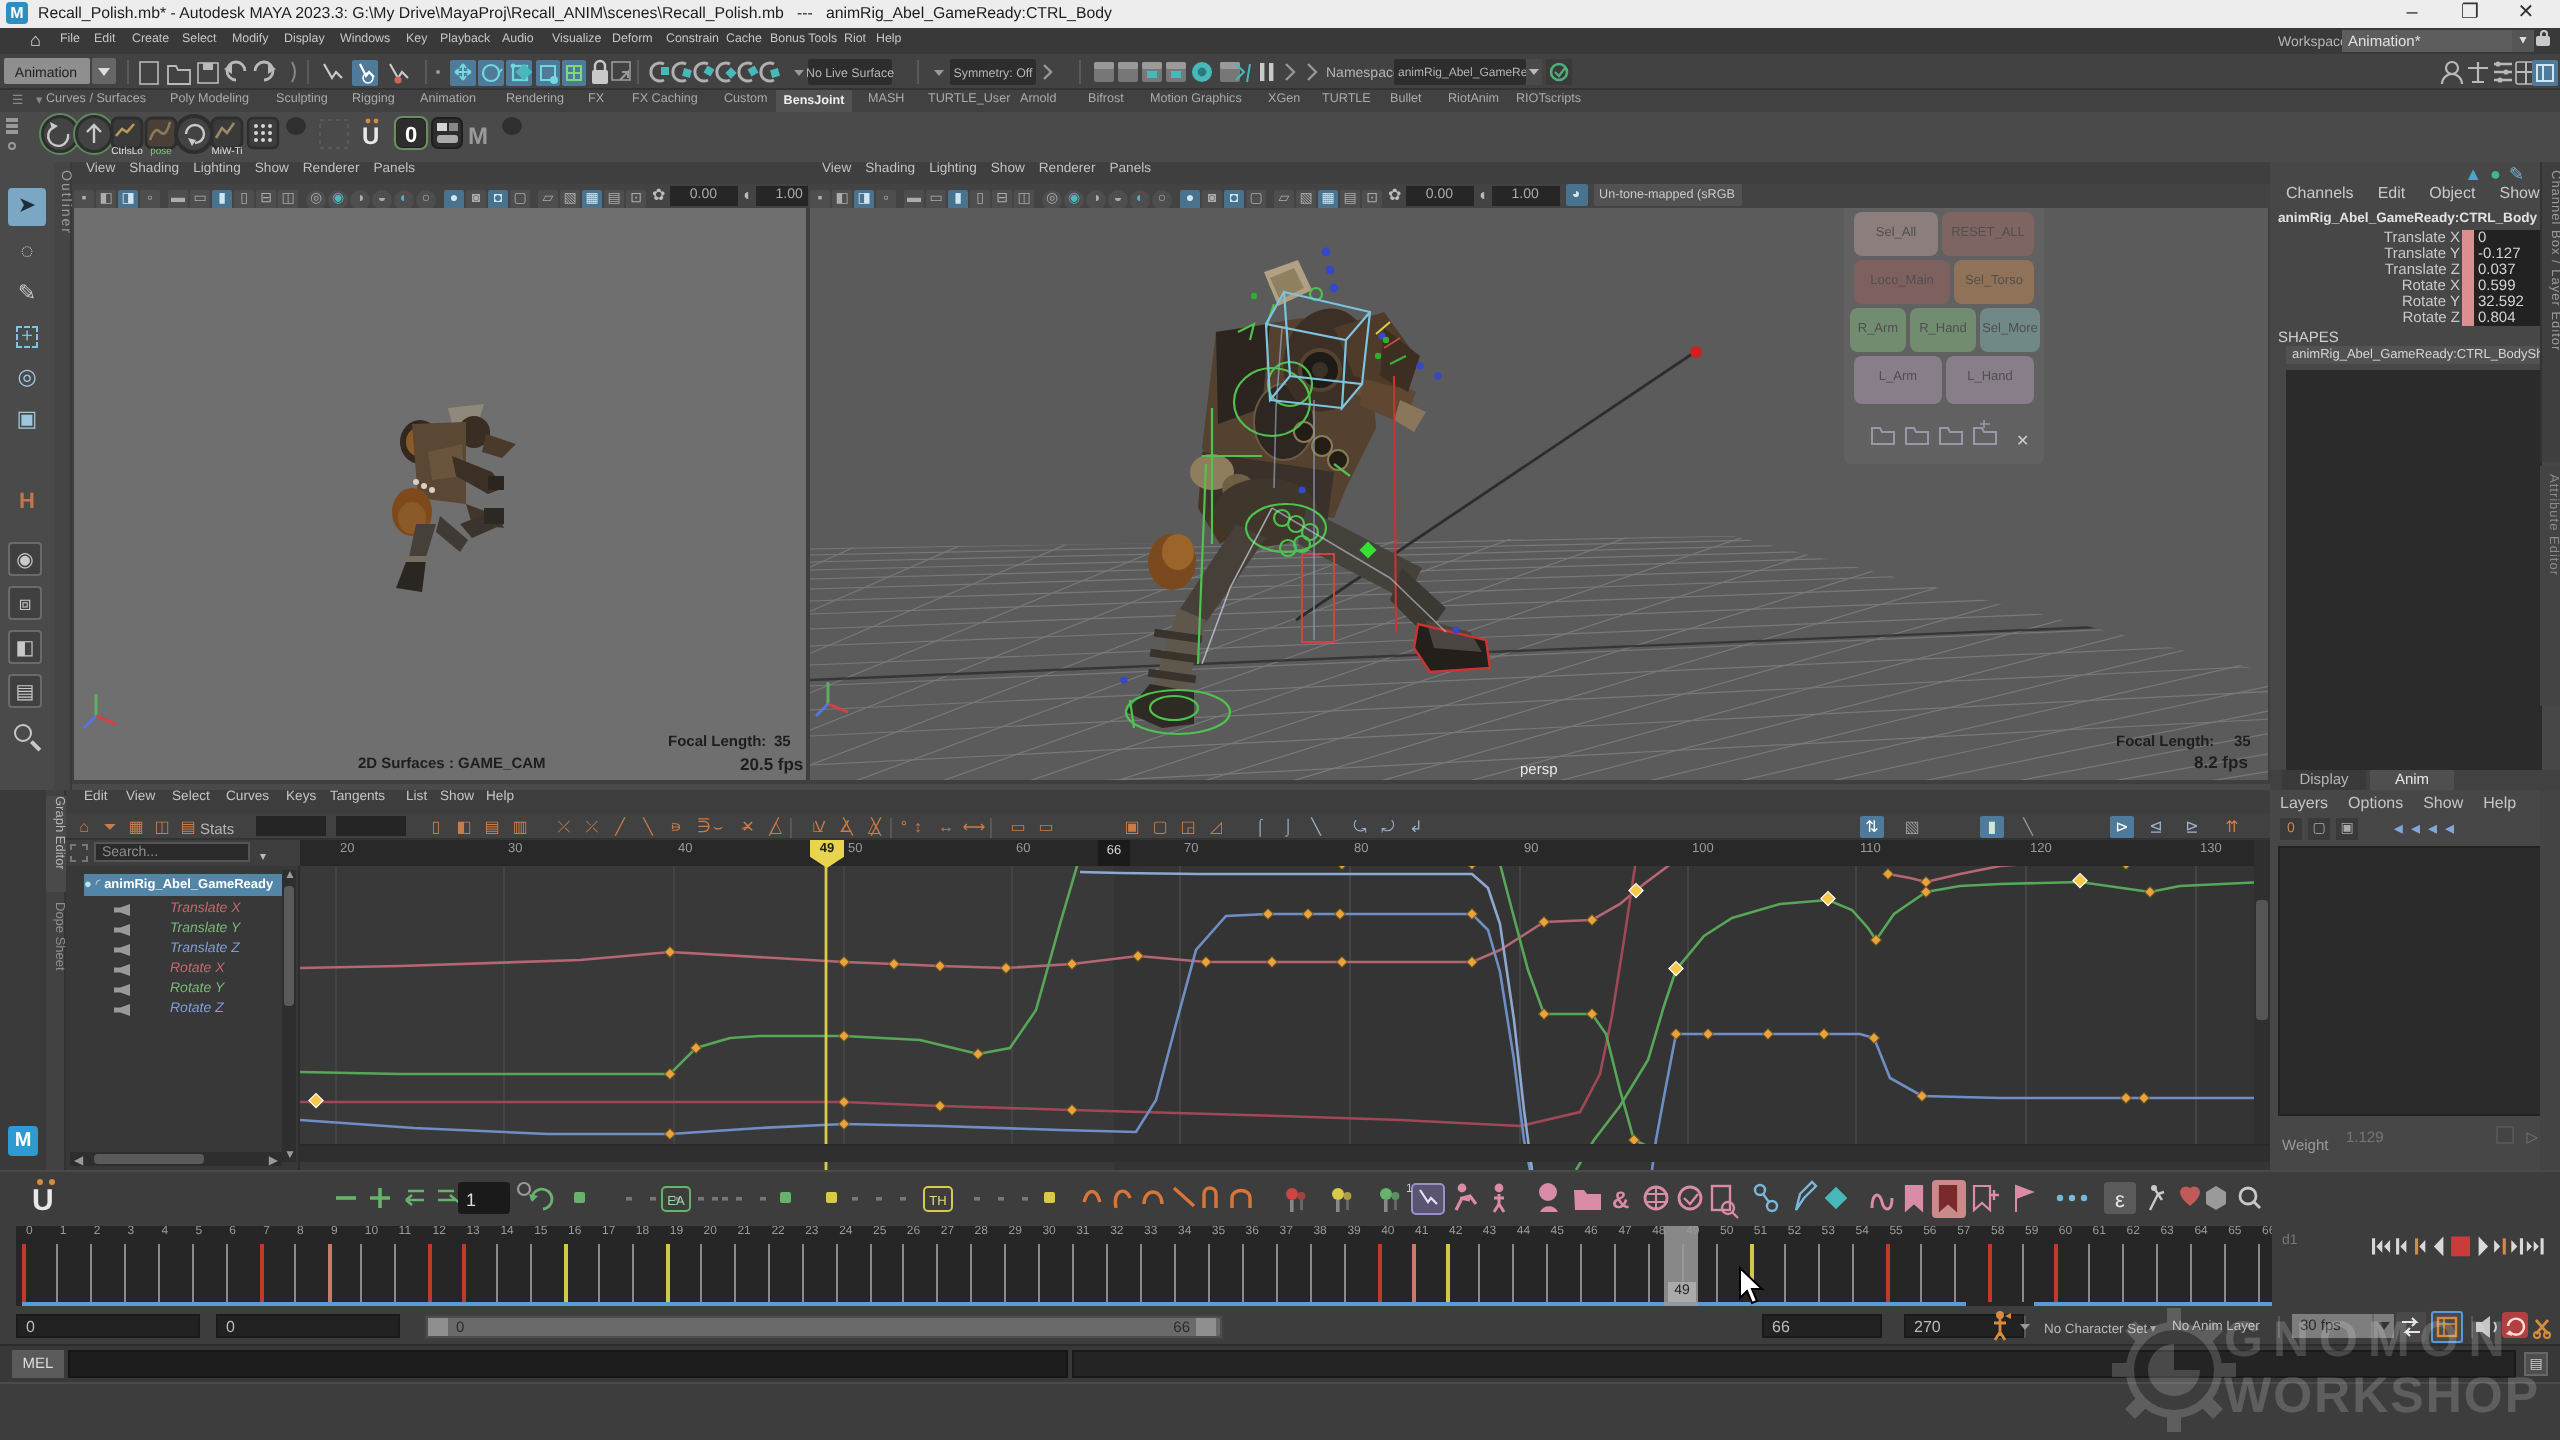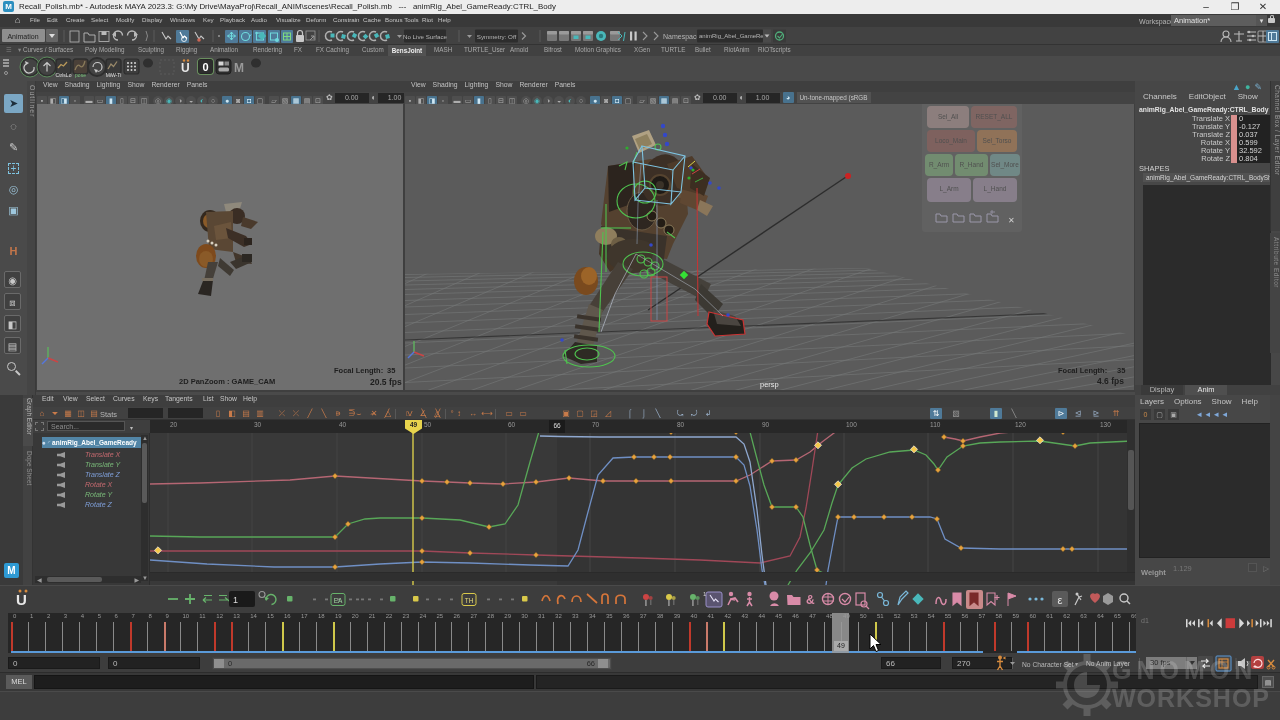--- a/index.html
+++ b/index.html
@@ -340,21 +340,21 @@
 
   <g transform="translate(11,254)">
     <line x1="0" y1="0" x2="0" y2="-11" stroke="#5fae5f" stroke-width="1.5"></line>
     <line x1="0" y1="0" x2="10" y2="4" stroke="#cc4444" stroke-width="1.5"></line>
     <line x1="0" y1="0" x2="-6" y2="6" stroke="#5577dd" stroke-width="1.5"></line>
   </g>
 </svg>
 <div class="vplabel" style="left:297px;top:262px;">Focal Length:</div>
 <div class="vplabel" style="left:350px;top:262px;">35</div>
 <div class="vplabel" style="left:333px;top:273px;font-size:8.5px;">20.5 fps</div>
-<div class="vplabel" style="left:142px;top:273px;">2D PanZoom : GAME_CAM</div>
+<div class="vplabel" style="left:142px;top:273px;">2D Surfaces : GAME_CAM</div>
 </div>
     </div>
     <div id="vpR">
       <div class="vpmenu" style="padding-left:7px;"><span>View</span><span>Shading</span><span>Lighting</span><span>Show</span><span>Renderer</span><span>Panels</span></div>
       <div class="vpicons" id="vpRicons"><span class="vpi">▪</span><span class="vpi">◧</span><span class="vpi vpib">◨</span><span class="vpi">▫</span><span style="display:inline-block;width:3px;"></span><span class="vpi">▬</span><span class="vpi">▭</span><span class="vpi vpib">▮</span><span class="vpi">▯</span><span class="vpi">⊟</span><span class="vpi">◫</span><span style="display:inline-block;width:3px;"></span><span class="vpi" style="border-radius:50%;">◎</span><span class="vpi" style="border-radius:50%;color:#49b8ba;">◉</span><span class="vpi" style="border-radius:50%;">◑</span><span class="vpi" style="border-radius:50%;">◒</span><span class="vpi" style="border-radius:50%;color:#49b8ba;">◐</span><span class="vpi" style="border-radius:50%;">○</span><span style="display:inline-block;width:3px;"></span><span class="vpi vpib">●</span><span class="vpi">◙</span><span class="vpi vpib">◘</span><span class="vpi">▢</span><span style="display:inline-block;width:3px;"></span><span class="vpi">▱</span><span class="vpi">▧</span><span class="vpi vpib">▦</span><span class="vpi">▤</span><span class="vpi">⊡</span><span style="display:inline-block;margin-left:3px;color:#bbb;font-size:8px;vertical-align:top;line-height:12px;">✿</span><span style="display:inline-block;width:34px;height:10px;margin:1px 0 0 2px;background:#262626;color:#aaa;font-size:7px;line-height:10px;text-align:center;vertical-align:top;">0.00</span><span style="display:inline-block;margin-left:2px;color:#bbb;font-size:8px;vertical-align:top;line-height:12px;">◖</span><span style="display:inline-block;width:34px;height:10px;margin:1px 0 0 2px;background:#262626;color:#aaa;font-size:7px;line-height:10px;text-align:center;vertical-align:top;">1.00</span><span style="display:inline-block;width:11px;height:11px;margin:0 0 0 3px;background:#48728e;border-radius:1px;color:#cfe6f2;font-size:7px;line-height:11px;text-align:center;vertical-align:top;">◕</span><span style="display:inline-block;width:74px;height:11px;margin:0 0 0 3px;background:#525252;color:#c9c9c9;font-size:6.3px;line-height:11px;text-align:left;padding-left:3px;vertical-align:top;white-space:nowrap;overflow:hidden;">Un-tone-mapped (sRGB</span></div>
       <div class="vpcanvasR" id="vpRcanvas">
 <svg width="729" height="286" style="position:absolute;left:0;top:0;">
   <defs>
               <clipPath id="gclip">
                 <polygon points="0,170 462,164 729,232 729,286 0,286"></polygon>
@@ -547,26 +547,26 @@
               <path d="M19,4 h4 l1,2 h6 v6 h-11 z"></path>
               <path d="M36,4 h4 l1,2 h6 v6 h-11 z"></path>
               <path d="M53,4 h4 l1,2 h6 v6 h-11 z"></path>
               <path d="M56,2 h5 M58,0 v4" stroke-width="0.8"></path>
             </svg>
   <div style="position:absolute;left:86px;top:118px;color:#cfcfcf;font-size:8px;">✕</div>
 </div>
 <div class="vplabel" style="left:355px;top:276px;color:#e8e8e8;font-weight:normal;">persp</div>
 <div class="vplabel" style="left:653px;top:262px;">Focal Length:</div>
 <div class="vplabel" style="left:712px;top:262px;">35</div>
-<div class="vplabel" style="left:692px;top:272px;font-size:8.5px;">4.6 fps</div>
+<div class="vplabel" style="left:692px;top:272px;font-size:8.5px;">8.2 fps</div>
 </div>
     </div>
     <div id="chcol">
       <div style="position:absolute;right:14px;top:1px;color:#b0b0b0;font-size:9px;letter-spacing:4px;"><span style="color:#4aa5c9;">▲</span><span style="color:#3fb5a0;">●</span><span style="color:#7ab0d0;">✎</span></div>
-      <div style="position:absolute;left:8px;top:11px;color:#c9c9c9;font-size:8px;"><span>Channels</span><span style="margin-left:12px;">Edit</span><span style="">Object</span><span style="margin-left:12px;">Show</span></div>
+      <div style="position:absolute;left:8px;top:11px;color:#c9c9c9;font-size:8px;"><span>Channels</span><span style="margin-left:12px;">Edit</span><span style="margin-left:12px;">Object</span><span style="margin-left:12px;">Show</span></div>
       <div style="position:absolute;left:4px;top:25px;color:#e2e2e2;font-size:6.8px;font-weight:bold;white-space:nowrap;">animRig_Abel_GameReady:CTRL_Body</div>
       <div class="chrow" style="top:34px;">
           <span class="chname">Translate X</span>
           <span class="chkey"></span>
           <span class="chval">0</span>
         </div>
       <div class="chrow" style="top:42px;">
           <span class="chname">Translate Y</span>
           <span class="chkey"></span>
           <span class="chval">-0.127</span>
@@ -823,21 +823,21 @@
   <div class="abs" id="layercol">
   <div style="position:absolute;left:5px;top:2px;color:#c5c5c5;font-size:8px;"><span>Layers</span><span style="margin-left:10px;">Options</span><span style="margin-left:10px;">Show</span><span style="margin-left:10px;">Help</span></div>
   <div style="position:absolute;left:5px;top:13px;width:135px;height:13px;">
     <span style="position:absolute;left:0px;top:1px;width:11px;height:11px;background:#3a3a3a;color:#c98a4a;font-size:7px;text-align:center;line-height:11px;">0</span>
     <span style="position:absolute;left:14px;top:1px;width:11px;height:11px;background:#3a3a3a;color:#aaa;font-size:7px;text-align:center;line-height:11px;">▢</span>
     <span style="position:absolute;left:28px;top:1px;width:11px;height:11px;background:#3a3a3a;color:#aaa;font-size:7px;text-align:center;line-height:11px;">▣</span>
     <span style="position:absolute;right:44px;top:1px;color:#7fa8d9;font-size:9px;letter-spacing:4px;">◂◂◂◂</span>
   </div>
   <div style="position:absolute;left:4px;top:28px;width:132px;height:135px;background:#2b2b2b;border:1px solid #222;"></div>
   <div style="position:absolute;left:4px;top:167px;width:132px;height:12px;color:#9a9a9a;font-size:7.5px;">
-    <span style="position:absolute;left:2px;top:6px;font-weight:bold;">Weight</span>
+    <span style="position:absolute;left:2px;top:6px;">Weight</span>
     <span style="position:absolute;left:34px;top:2px;color:#777;">1.129</span>
     <span style="position:absolute;right:14px;top:1px;width:9px;height:9px;background:#444;border:1px solid #555;"></span>
     <span style="position:absolute;right:2px;top:2px;color:#777;">▷</span>
   </div>
   <div style="position:absolute;right:0px;top:0px;width:10px;height:190px;background:#444;"></div>
 </div>
   <div class="abs" id="animbot">
       <svg width="1280" height="27" style="position:absolute;left:0;top:0;">
   <text x="16" y="19" font-size="15" fill="#e8e8e8" font-weight="bold" text-anchor="start" font-family="Liberation Sans,sans-serif">U</text>
   <circle cx="20" cy="5" r="1.5" fill="#d78b3e"></circle>

